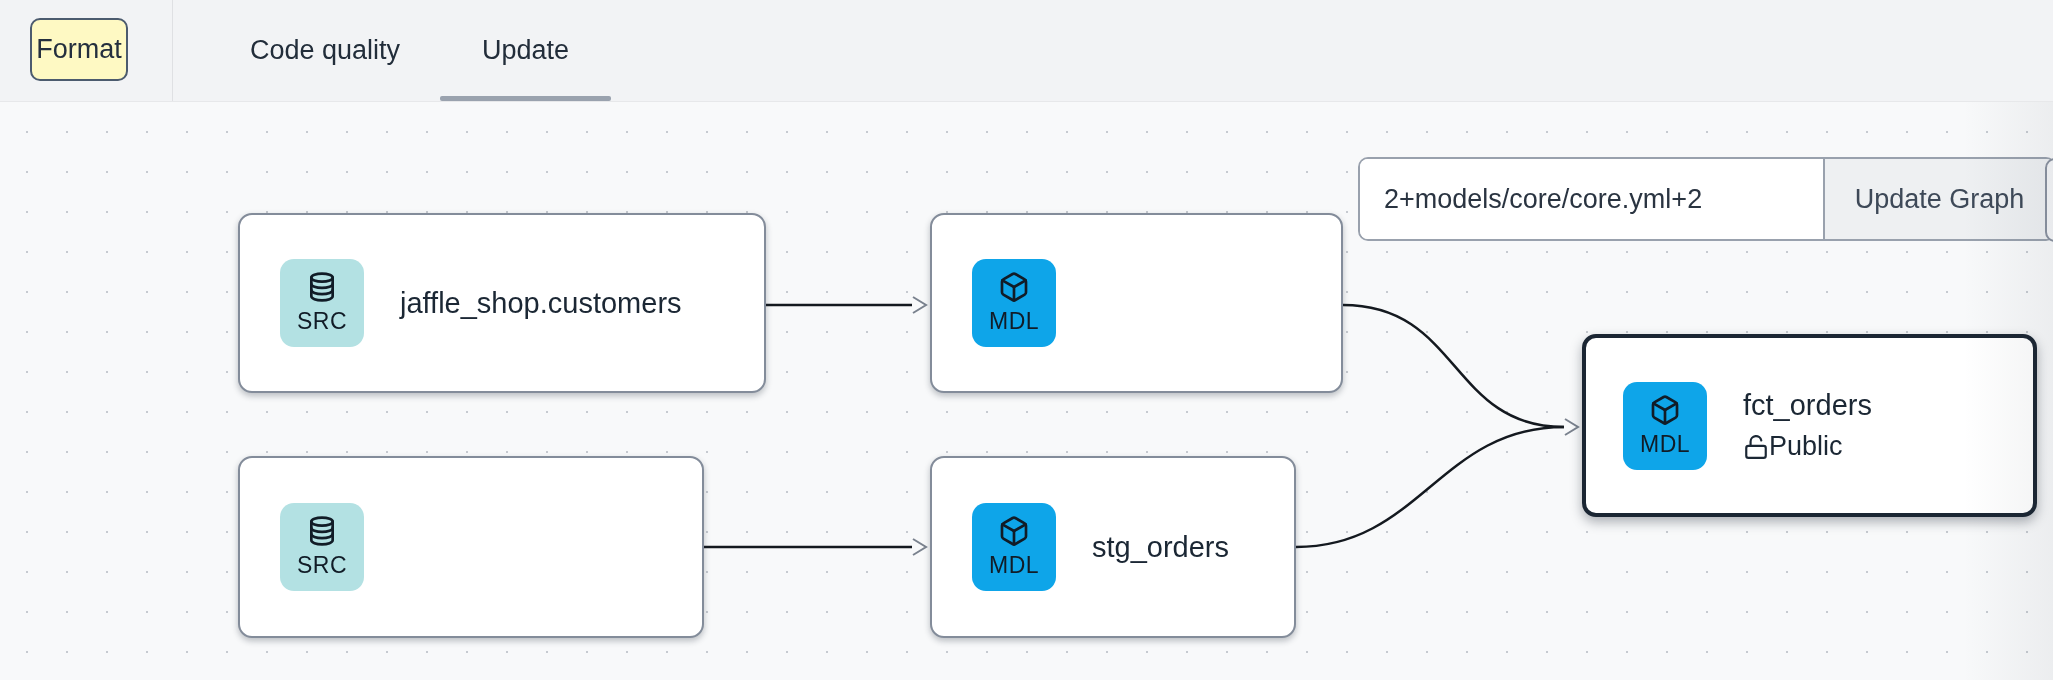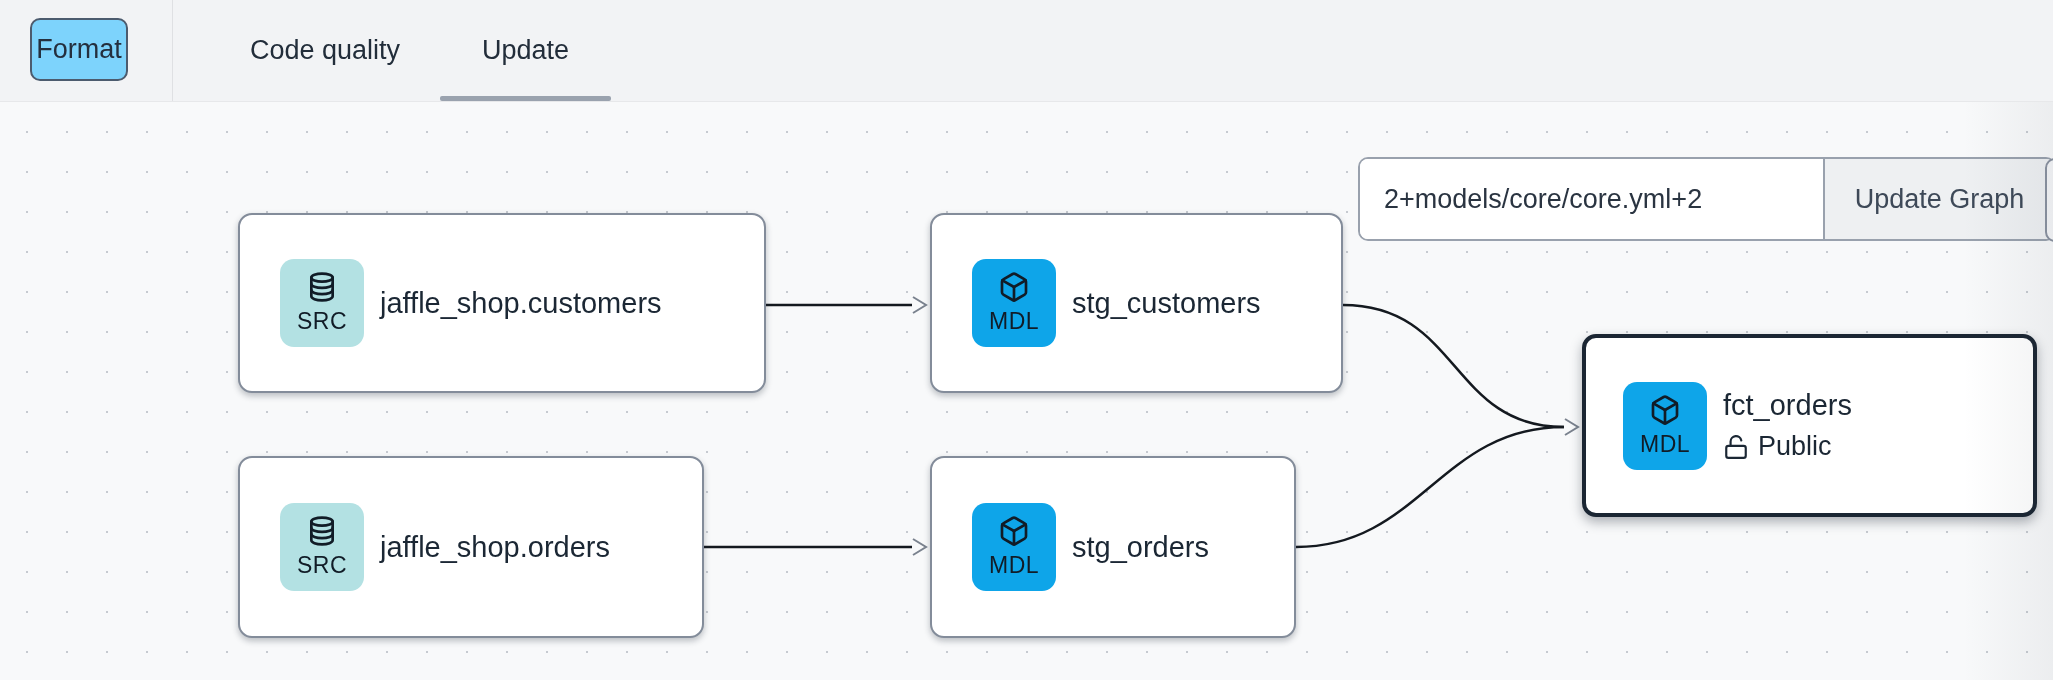--- a/index.html
+++ b/index.html
@@ -14,21 +14,21 @@
   }
 
   
   .topbar {
     position: absolute; left: 0; top: 0; width: 2053px; height: 102px;
     background: #f2f3f5;
     border-bottom: 1px solid #e7e8ea;
   }
   .format-btn {
     position: absolute; left: 30px; top: 18px; width: 98px; height: 63px;
-    background: #7dd3fc;
+    background: #fef9c3;
     border: 2px solid #4c5b6e;
     border-radius: 10px;
     font-size: 27px; color: #242f3e;
     display: flex; align-items: center; justify-content: center;
     cursor: pointer;
   }
   .topbar-sep {
     position: absolute; left: 172px; top: 0; width: 1px; height: 101px;
     background: #dfe0e3;
   }
@@ -88,25 +88,25 @@
     flex: 0 0 auto;
     display: flex; flex-direction: column; align-items: center; justify-content: center;
     gap: 5px;
   }
   .badge-src { background: #b3e1e3; }
   .badge-mdl { background: #0ea5e9; }
   .badge svg { width: 32px; height: 32px; stroke: #111c27; stroke-width: 2; fill: none;
                stroke-linecap: round; stroke-linejoin: round; }
   .badge-label { font-size: 23px; font-weight: 500; color: #111c27; letter-spacing: 0.5px; }
 
-  .node-text { margin-left: 16px; display: flex; flex-direction: column; }
+  .node-text { margin-left: 36px; display: flex; flex-direction: column; }
   .node-title { font-size: 29px; color: #1b2734; white-space: nowrap; }
   .node-subtitle {
     margin-top: 9px;
-    display: flex; align-items: center; gap: 9px;
+    display: flex; align-items: center; 
     font-size: 27px; color: #1b2734;
   }
   .node-subtitle svg { width: 26px; height: 26px; stroke: #1b2734; stroke-width: 2; fill: none;
                        stroke-linecap: round; stroke-linejoin: round; }
 
   
   .lineage-controls {
     position: absolute; left: 1358px; top: 55px; height: 84px;
     display: flex;
     border: 2px solid #99a1ad;
@@ -183,37 +183,31 @@
 
   <div class="node" id="node-1">
     <div class="badge badge-mdl">
       <svg viewBox="0 0 24 24">
         <path d="M21 16V8a2 2 0 0 0-1-1.73l-7-4a2 2 0 0 0-2 0l-7 4A2 2 0 0 0 3 8v8a2 2 0 0 0 1 1.73l7 4a2 2 0 0 0 2 0l7-4A2 2 0 0 0 21 16z"></path>
         <polyline points="3.27 6.96 12 12.01 20.73 6.96"></polyline>
         <line x1="12" y1="22.08" x2="12" y2="12"></line>
       </svg>
       <span class="badge-label">MDL</span>
     </div>
-    <div class="node-text">
-      <div class="node-title">stg_customers</div>
-    </div>
   </div>
 
   <div class="node" id="node-2">
     <div class="badge badge-src">
       <svg viewBox="0 0 24 24">
         <ellipse cx="12" cy="5" rx="8" ry="3"></ellipse>
         <path d="M4 5v4.7c0 1.66 3.58 3 8 3s8-1.34 8-3V5"></path>
         <path d="M4 9.7v4.6c0 1.66 3.58 3 8 3s8-1.34 8-3V9.7"></path>
         <path d="M4 14.3V19c0 1.66 3.58 3 8 3s8-1.34 8-3v-4.7"></path>
       </svg>
       <span class="badge-label">SRC</span>
-    </div>
-    <div class="node-text">
-      <div class="node-title">jaffle_shop.orders</div>
     </div>
   </div>
 
   <div class="node" id="node-3">
     <div class="badge badge-mdl">
       <svg viewBox="0 0 24 24">
         <path d="M21 16V8a2 2 0 0 0-1-1.73l-7-4a2 2 0 0 0-2 0l-7 4A2 2 0 0 0 3 8v8a2 2 0 0 0 1 1.73l7 4a2 2 0 0 0 2 0l7-4A2 2 0 0 0 21 16z"></path>
         <polyline points="3.27 6.96 12 12.01 20.73 6.96"></polyline>
         <line x1="12" y1="22.08" x2="12" y2="12"></line>
       </svg>

